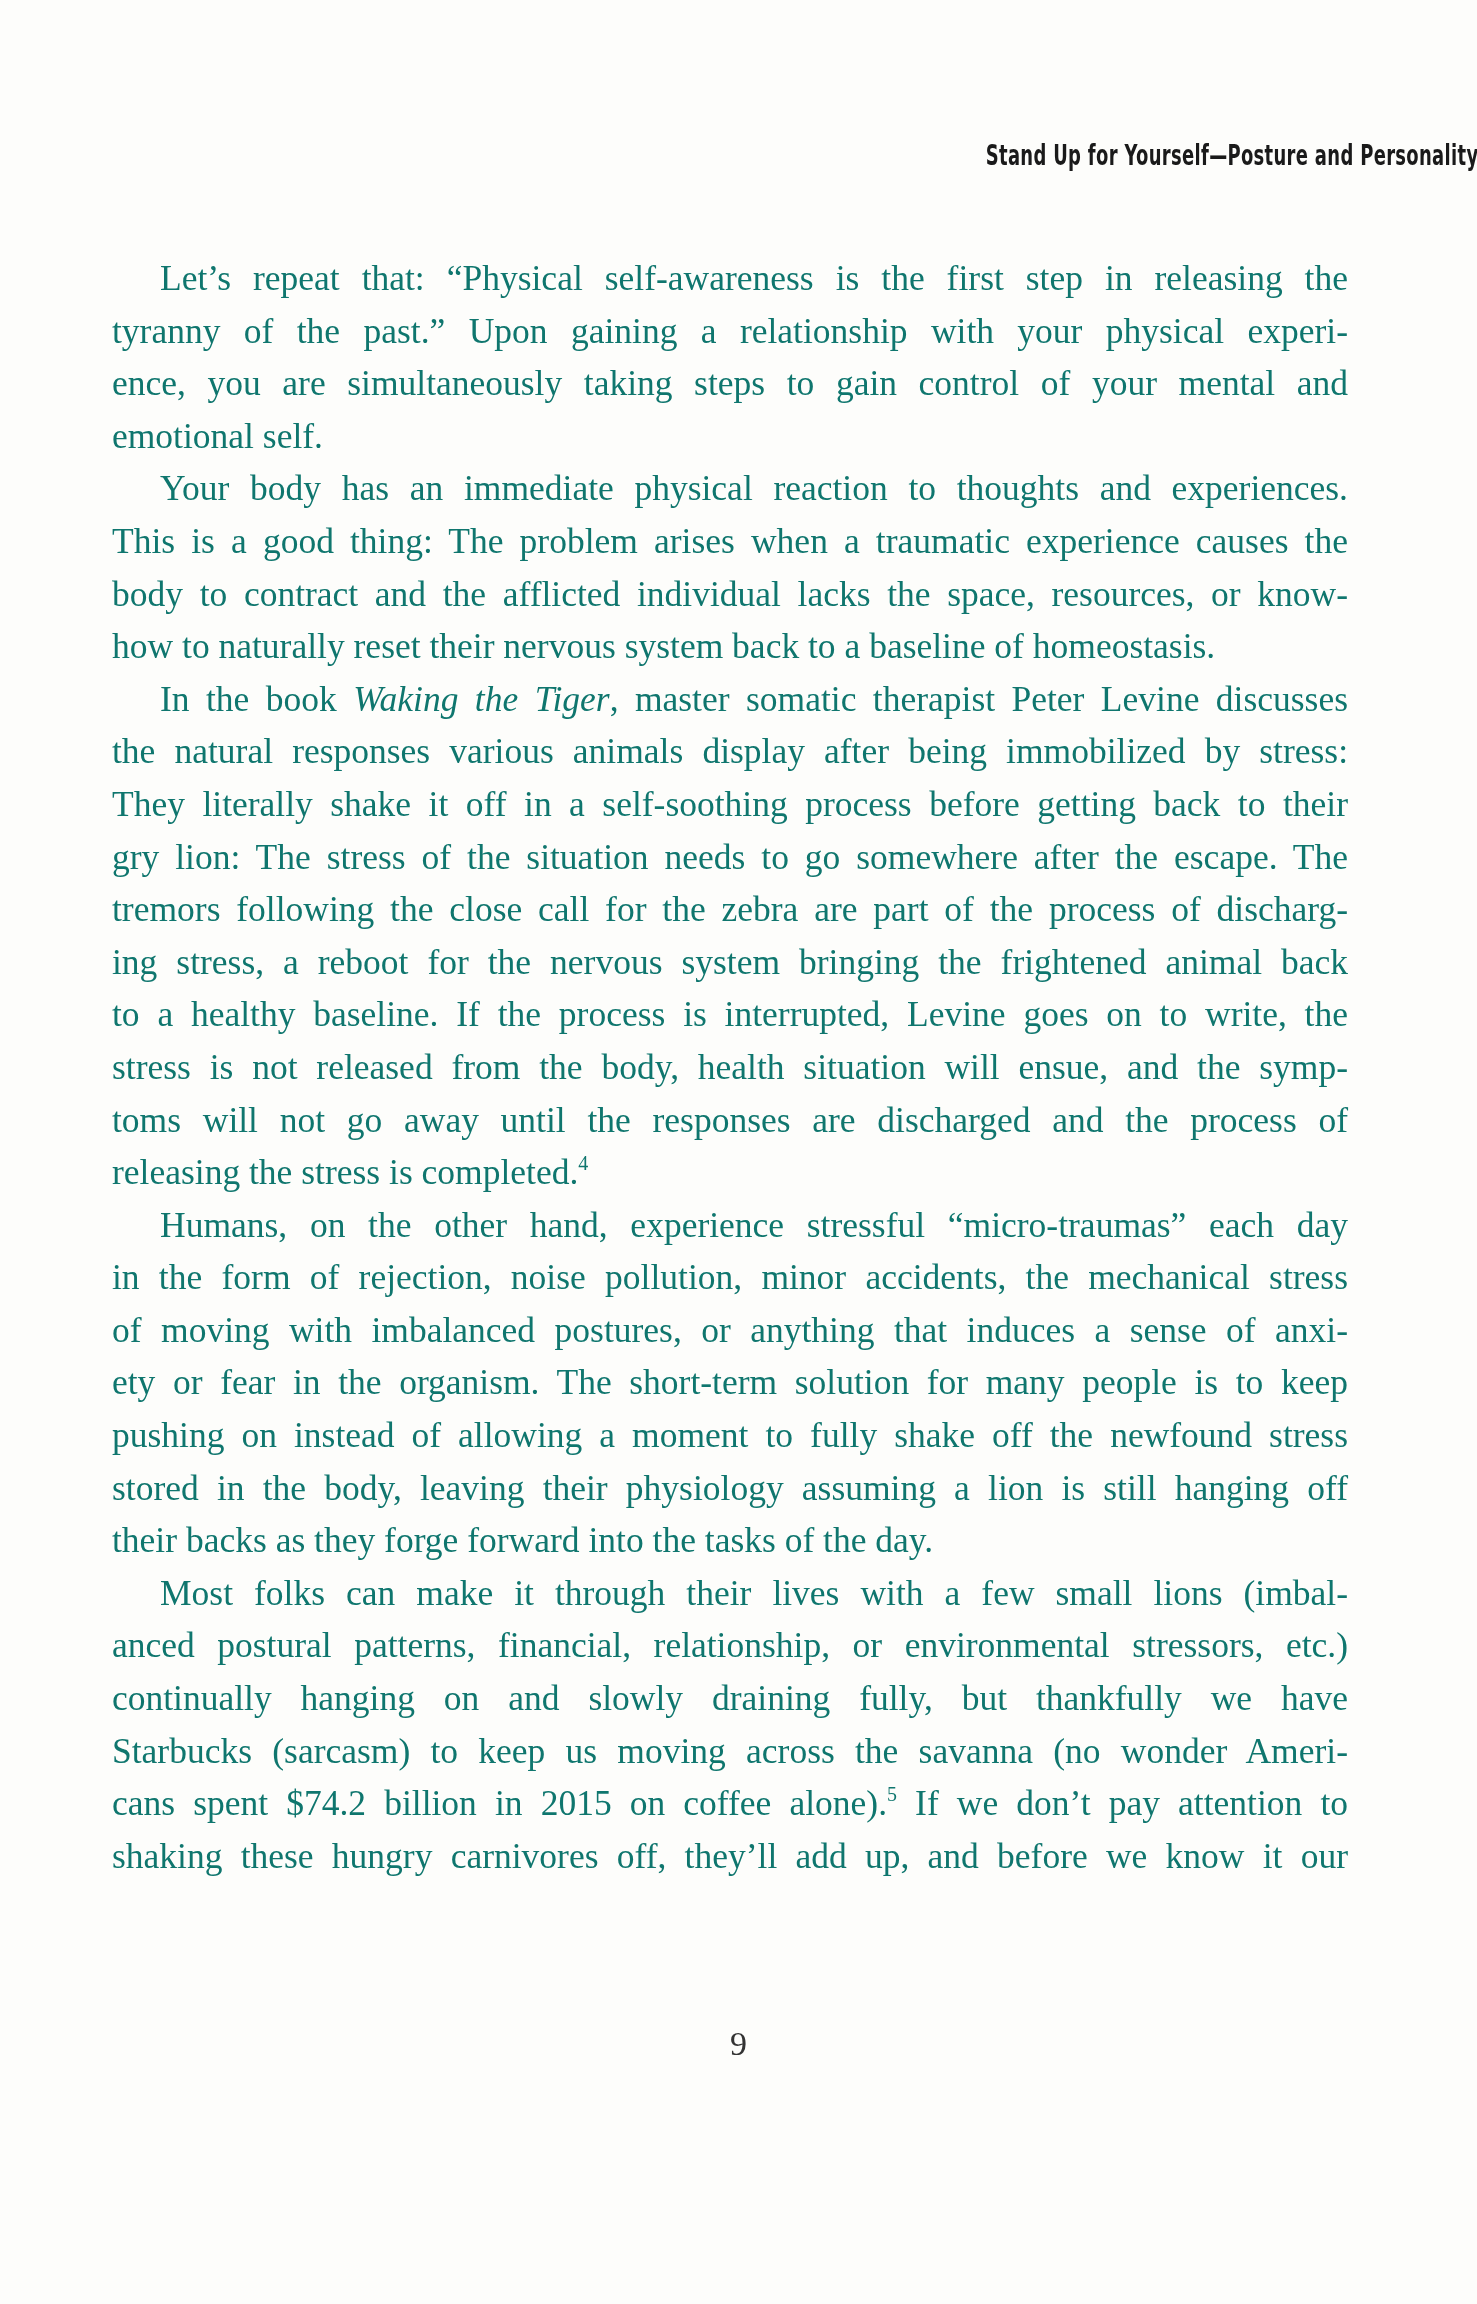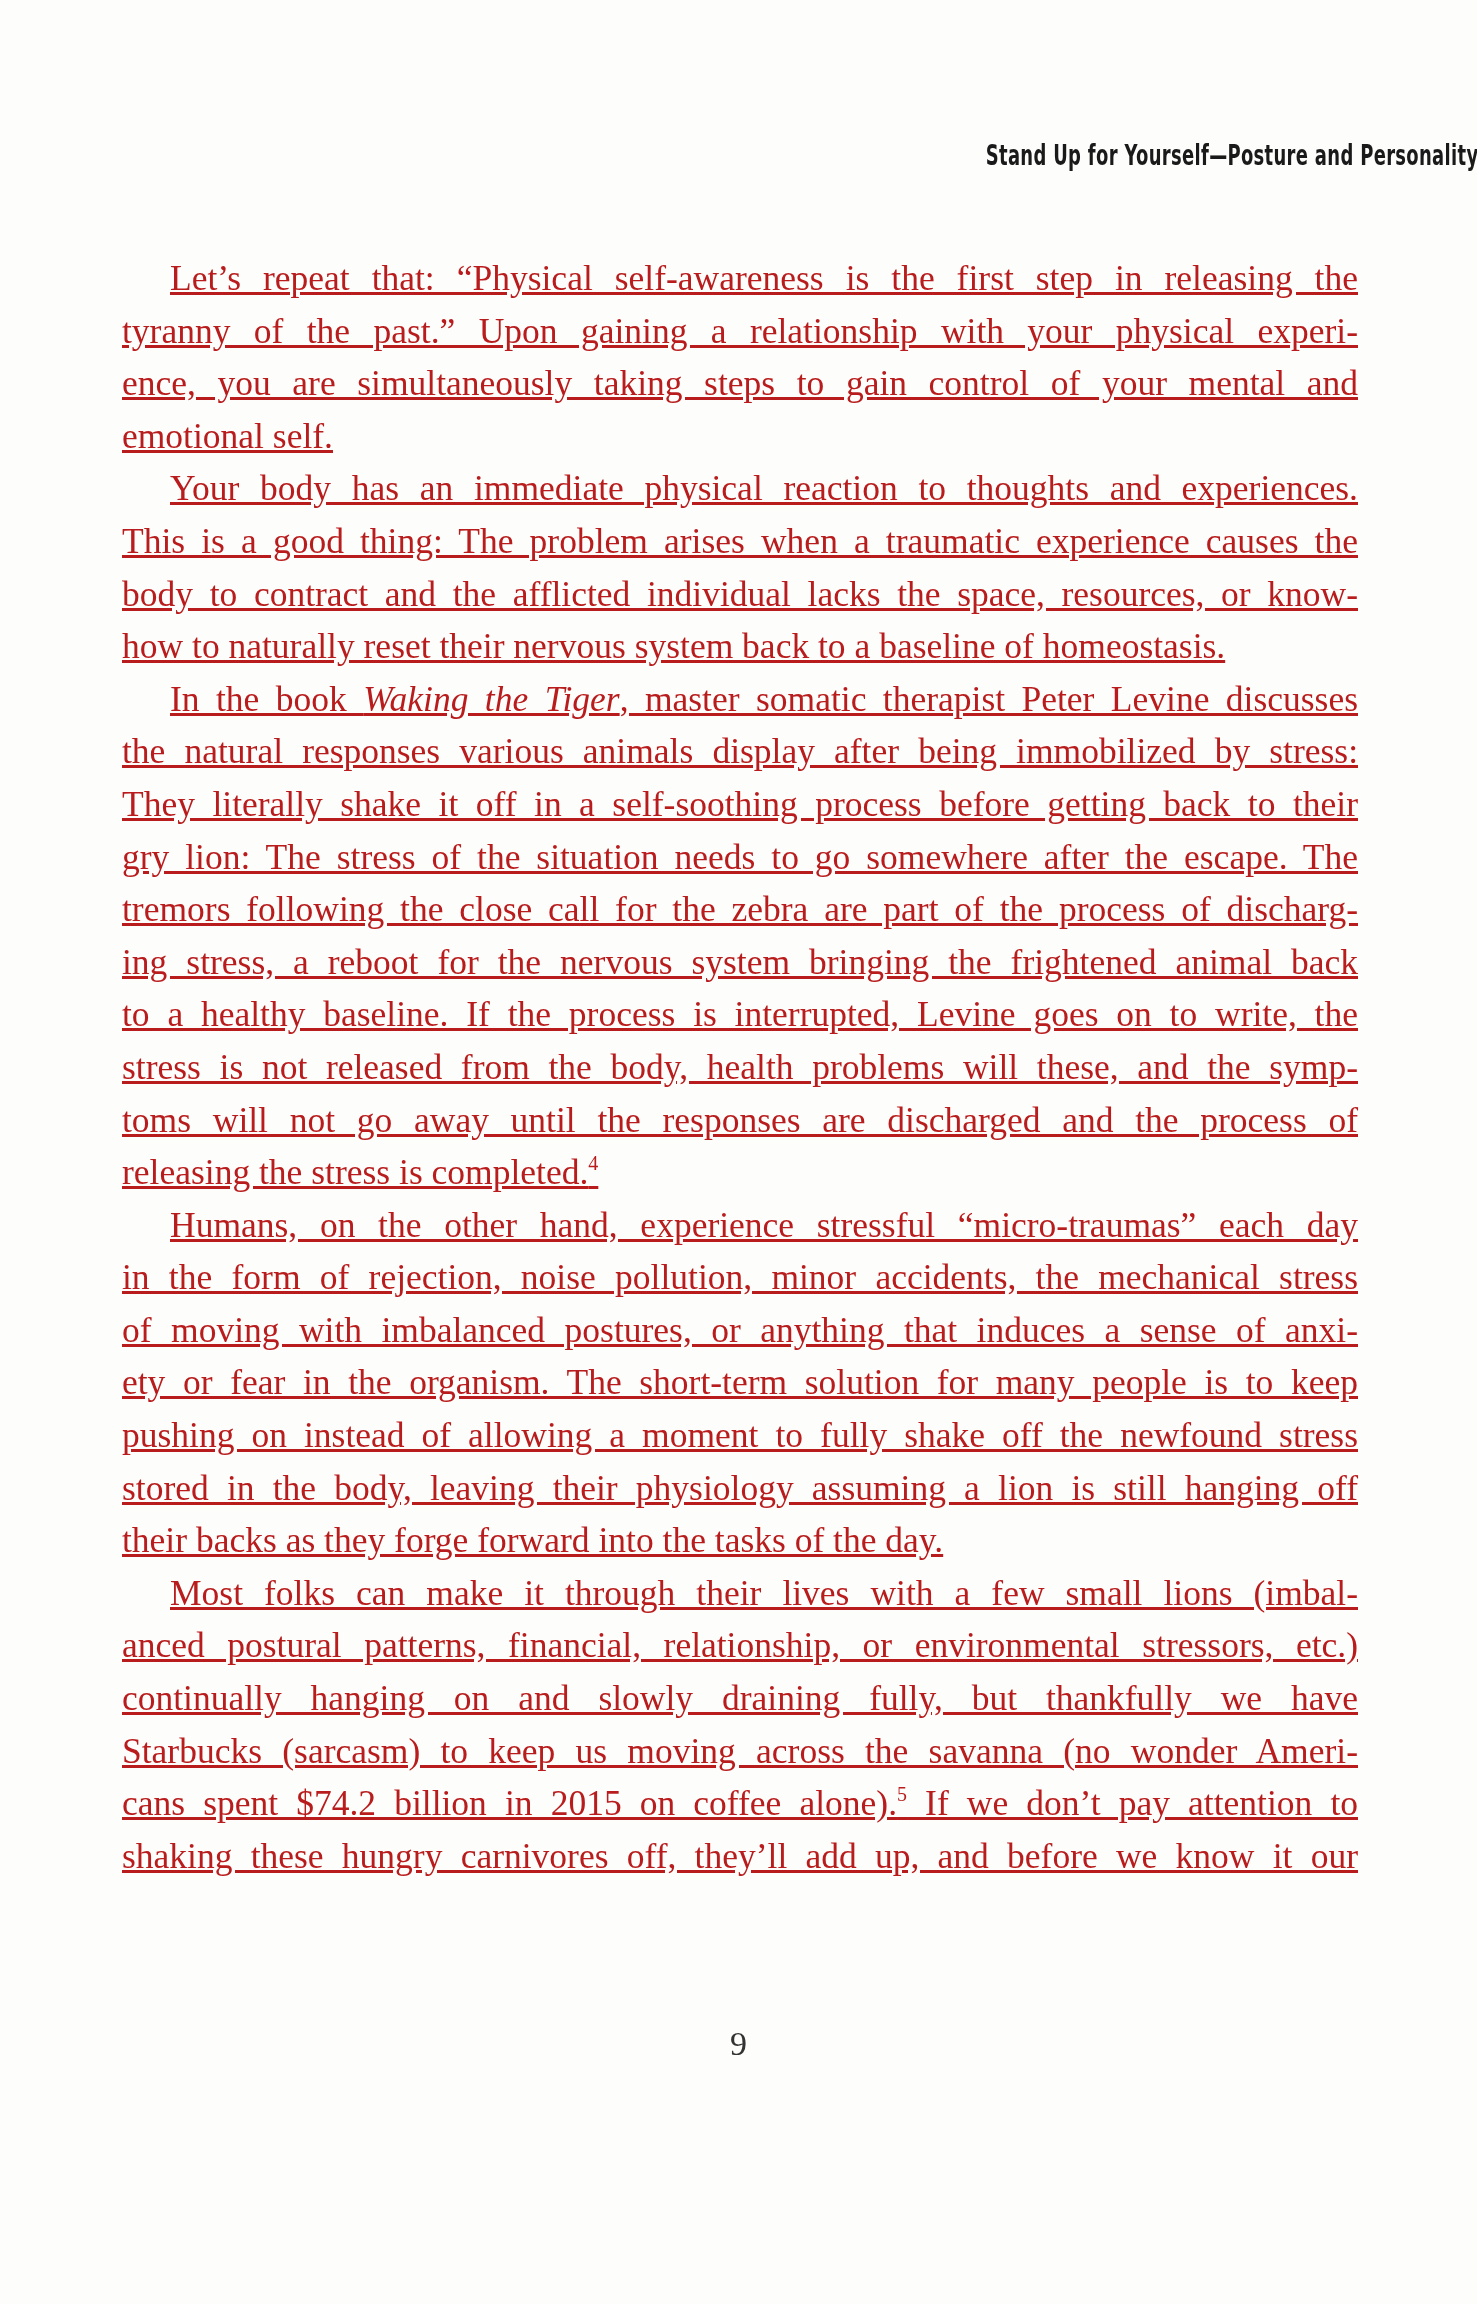--- a/index.html
+++ b/index.html
@@ -20,27 +20,26 @@
     transform: scaleX(0.62);
     transform-origin: right center;
     text-align: right;
     white-space: nowrap;
     right: 123px;
     left: auto;
     letter-spacing: 0.5px;
   }
   .body-text {
     position: absolute;
-    left: 122px;
+    left: 112px;
     width: 1236px;
     top: 252px;
     font-family: "Liberation Serif", serif;
     font-size: 35.5px;
-    color: #b91c1c;
-    text-decoration: underline;
+    color: #0f766e;
   }
   .line {
     height: 52.6px;
     line-height: 52.6px;
     text-align: justify;
     text-align-last: justify;
     white-space: nowrap;
     overflow: visible;
   }
   .line.last { text-align-last: left; text-align: right; }
@@ -79,21 +78,21 @@
   </div>
 
   <div>
     <div class="line indent"><span>In the book </span><i>Waking the Tiger</i><span>, master somatic therapist Peter Levine discusses</span></div>
     <div class="line">the natural responses various animals display after being immobilized by stress:</div>
     <div class="line">They literally shake it off in a self-soothing process before getting back to their</div>
     <div class="line">gry lion: The stress of the situation needs to go somewhere after the escape. The</div>
     <div class="line">tremors following the close call for the zebra are part of the process of discharg-</div>
     <div class="line">ing stress, a reboot for the nervous system bringing the frightened animal back</div>
     <div class="line">to a healthy baseline. If the process is interrupted, Levine goes on to write, the</div>
-    <div class="line">stress is not released from the body, health problems will these, and the symp-</div>
+    <div class="line">stress is not released from the body, health situation will ensue, and the symp-</div>
     <div class="line">toms will not go away until the responses are discharged and the process of</div>
     <div class="line last"><span>releasing the stress is completed.</span><sup>4</sup></div>
   </div>
 
   <div>
     <div class="line indent">Humans, on the other hand, experience stressful “micro-traumas” each day</div>
     <div class="line">in the form of rejection, noise pollution, minor accidents, the mechanical stress</div>
     <div class="line">of moving with imbalanced postures, or anything that induces a sense of anxi-</div>
     <div class="line">ety or fear in the organism. The short-term solution for many people is to keep</div>
     <div class="line">pushing on instead of allowing a moment to fully shake off the newfound stress</div>

